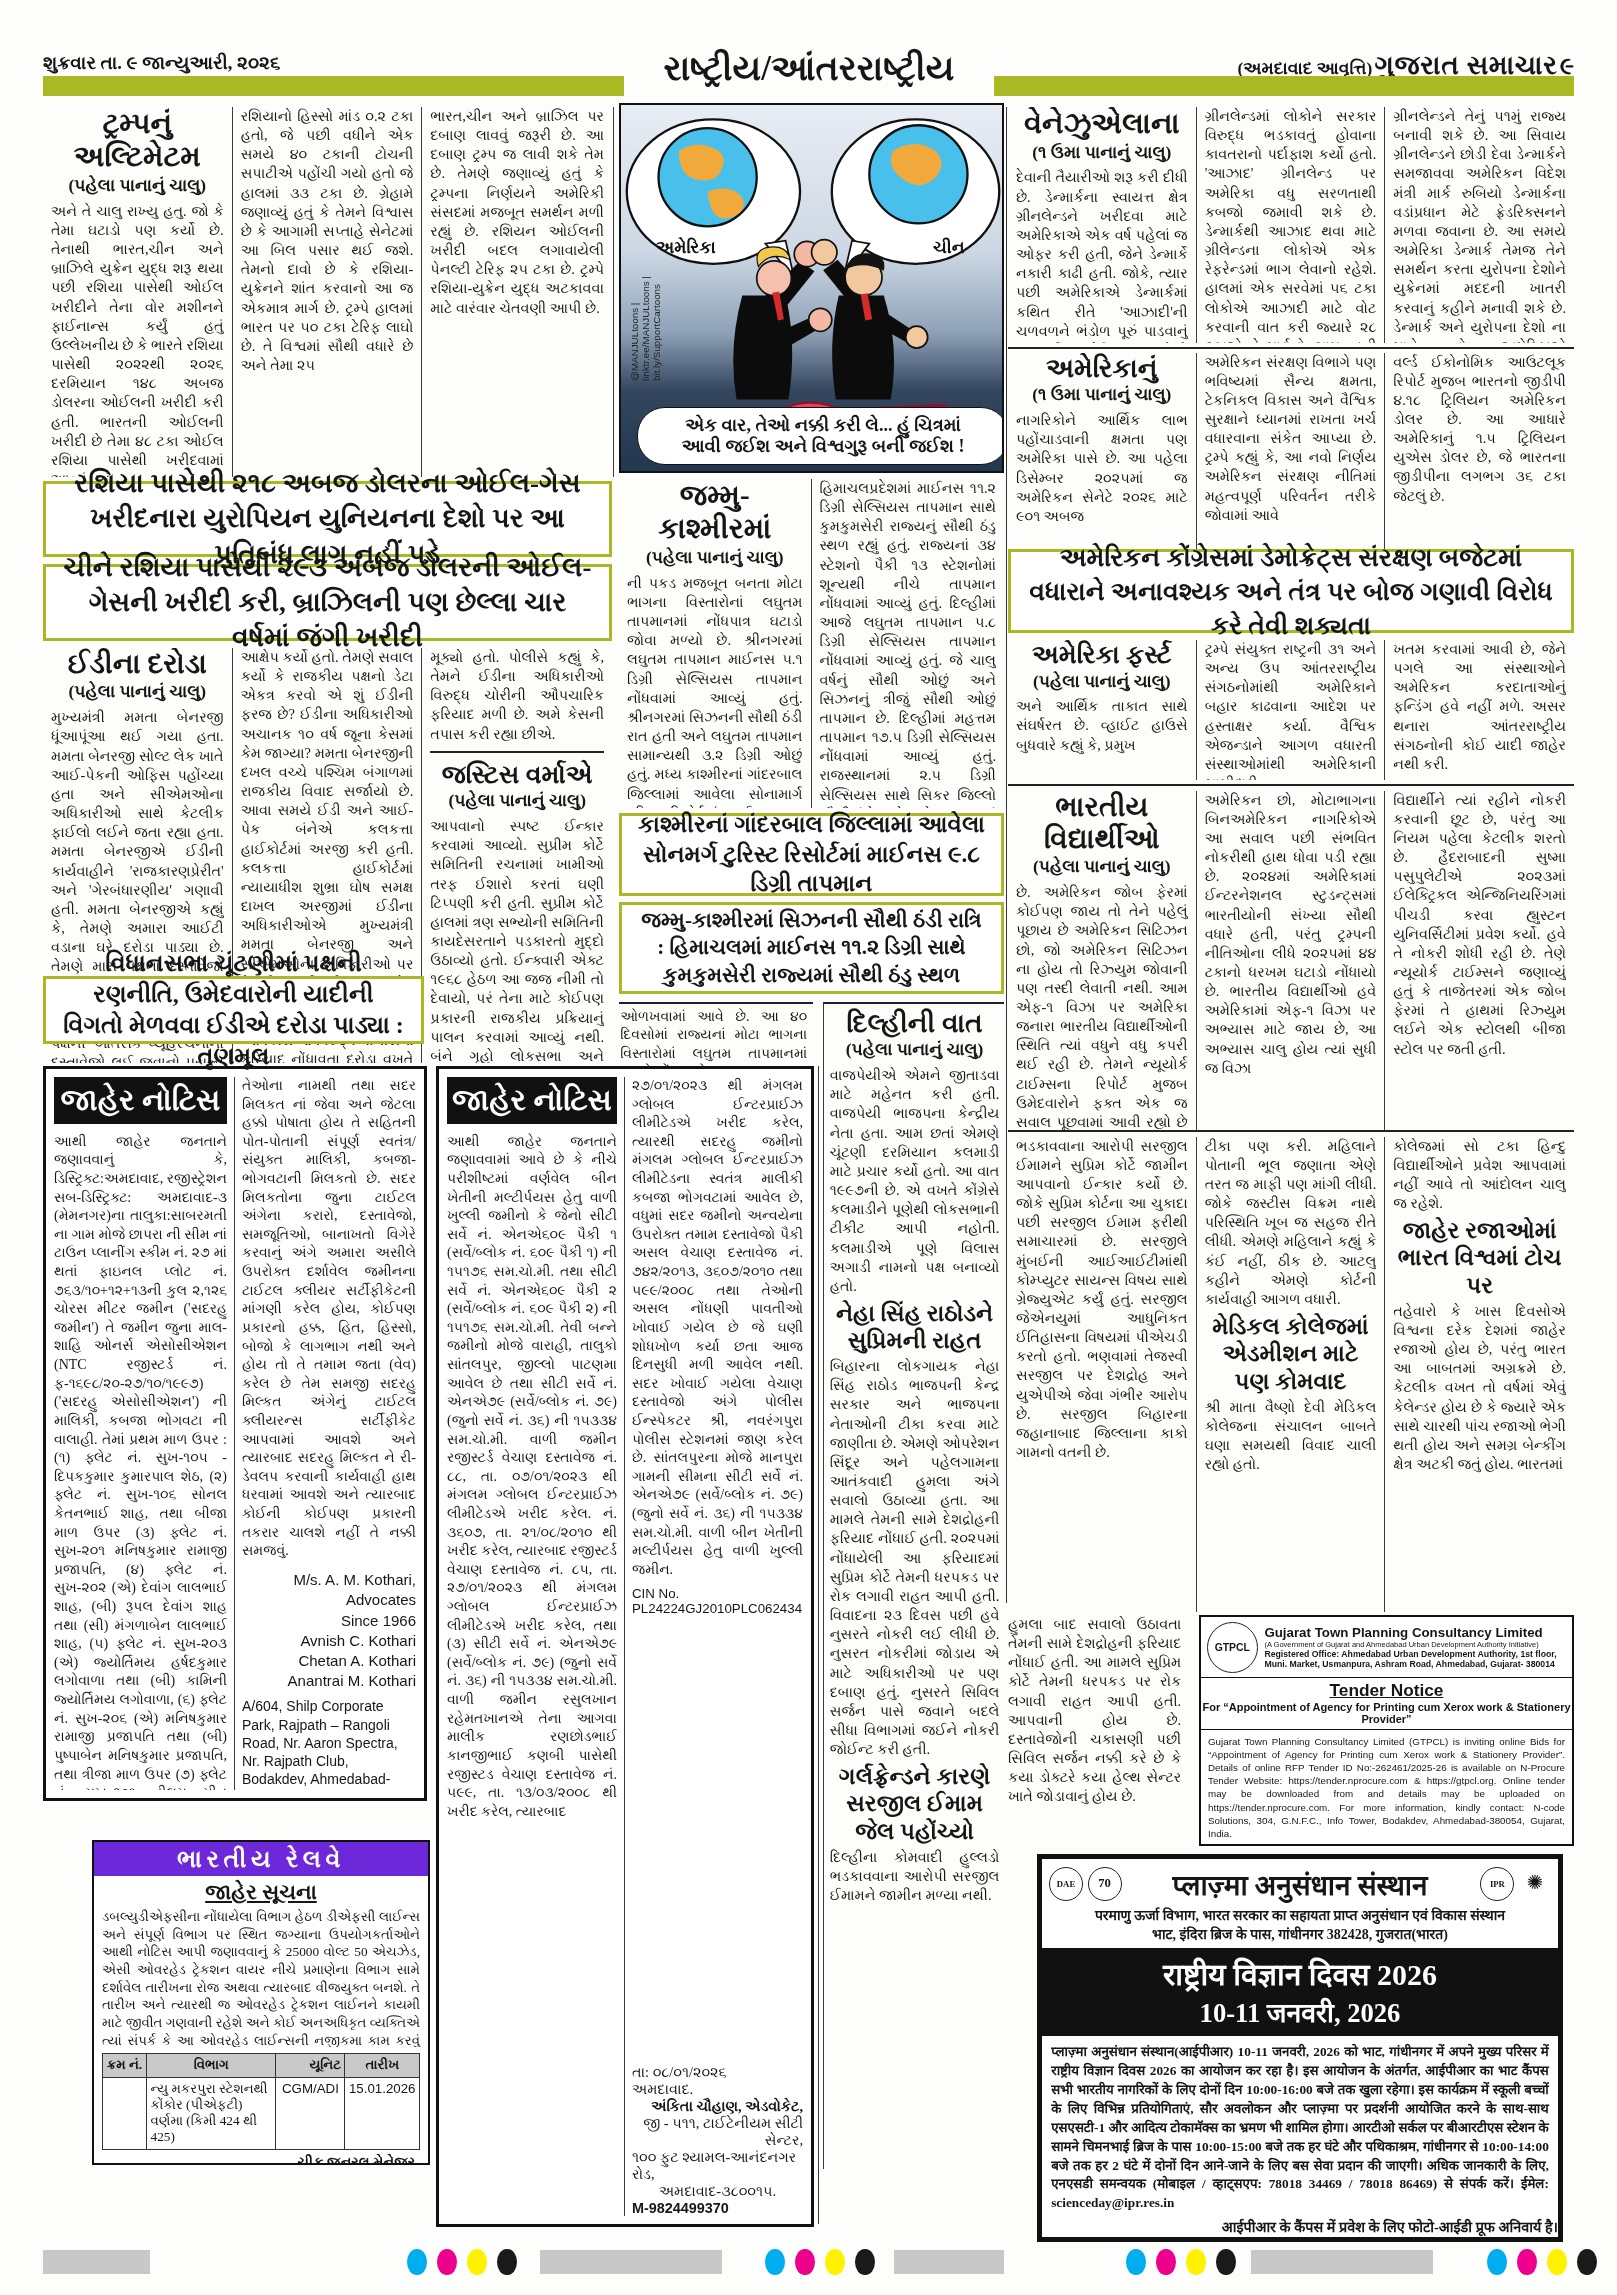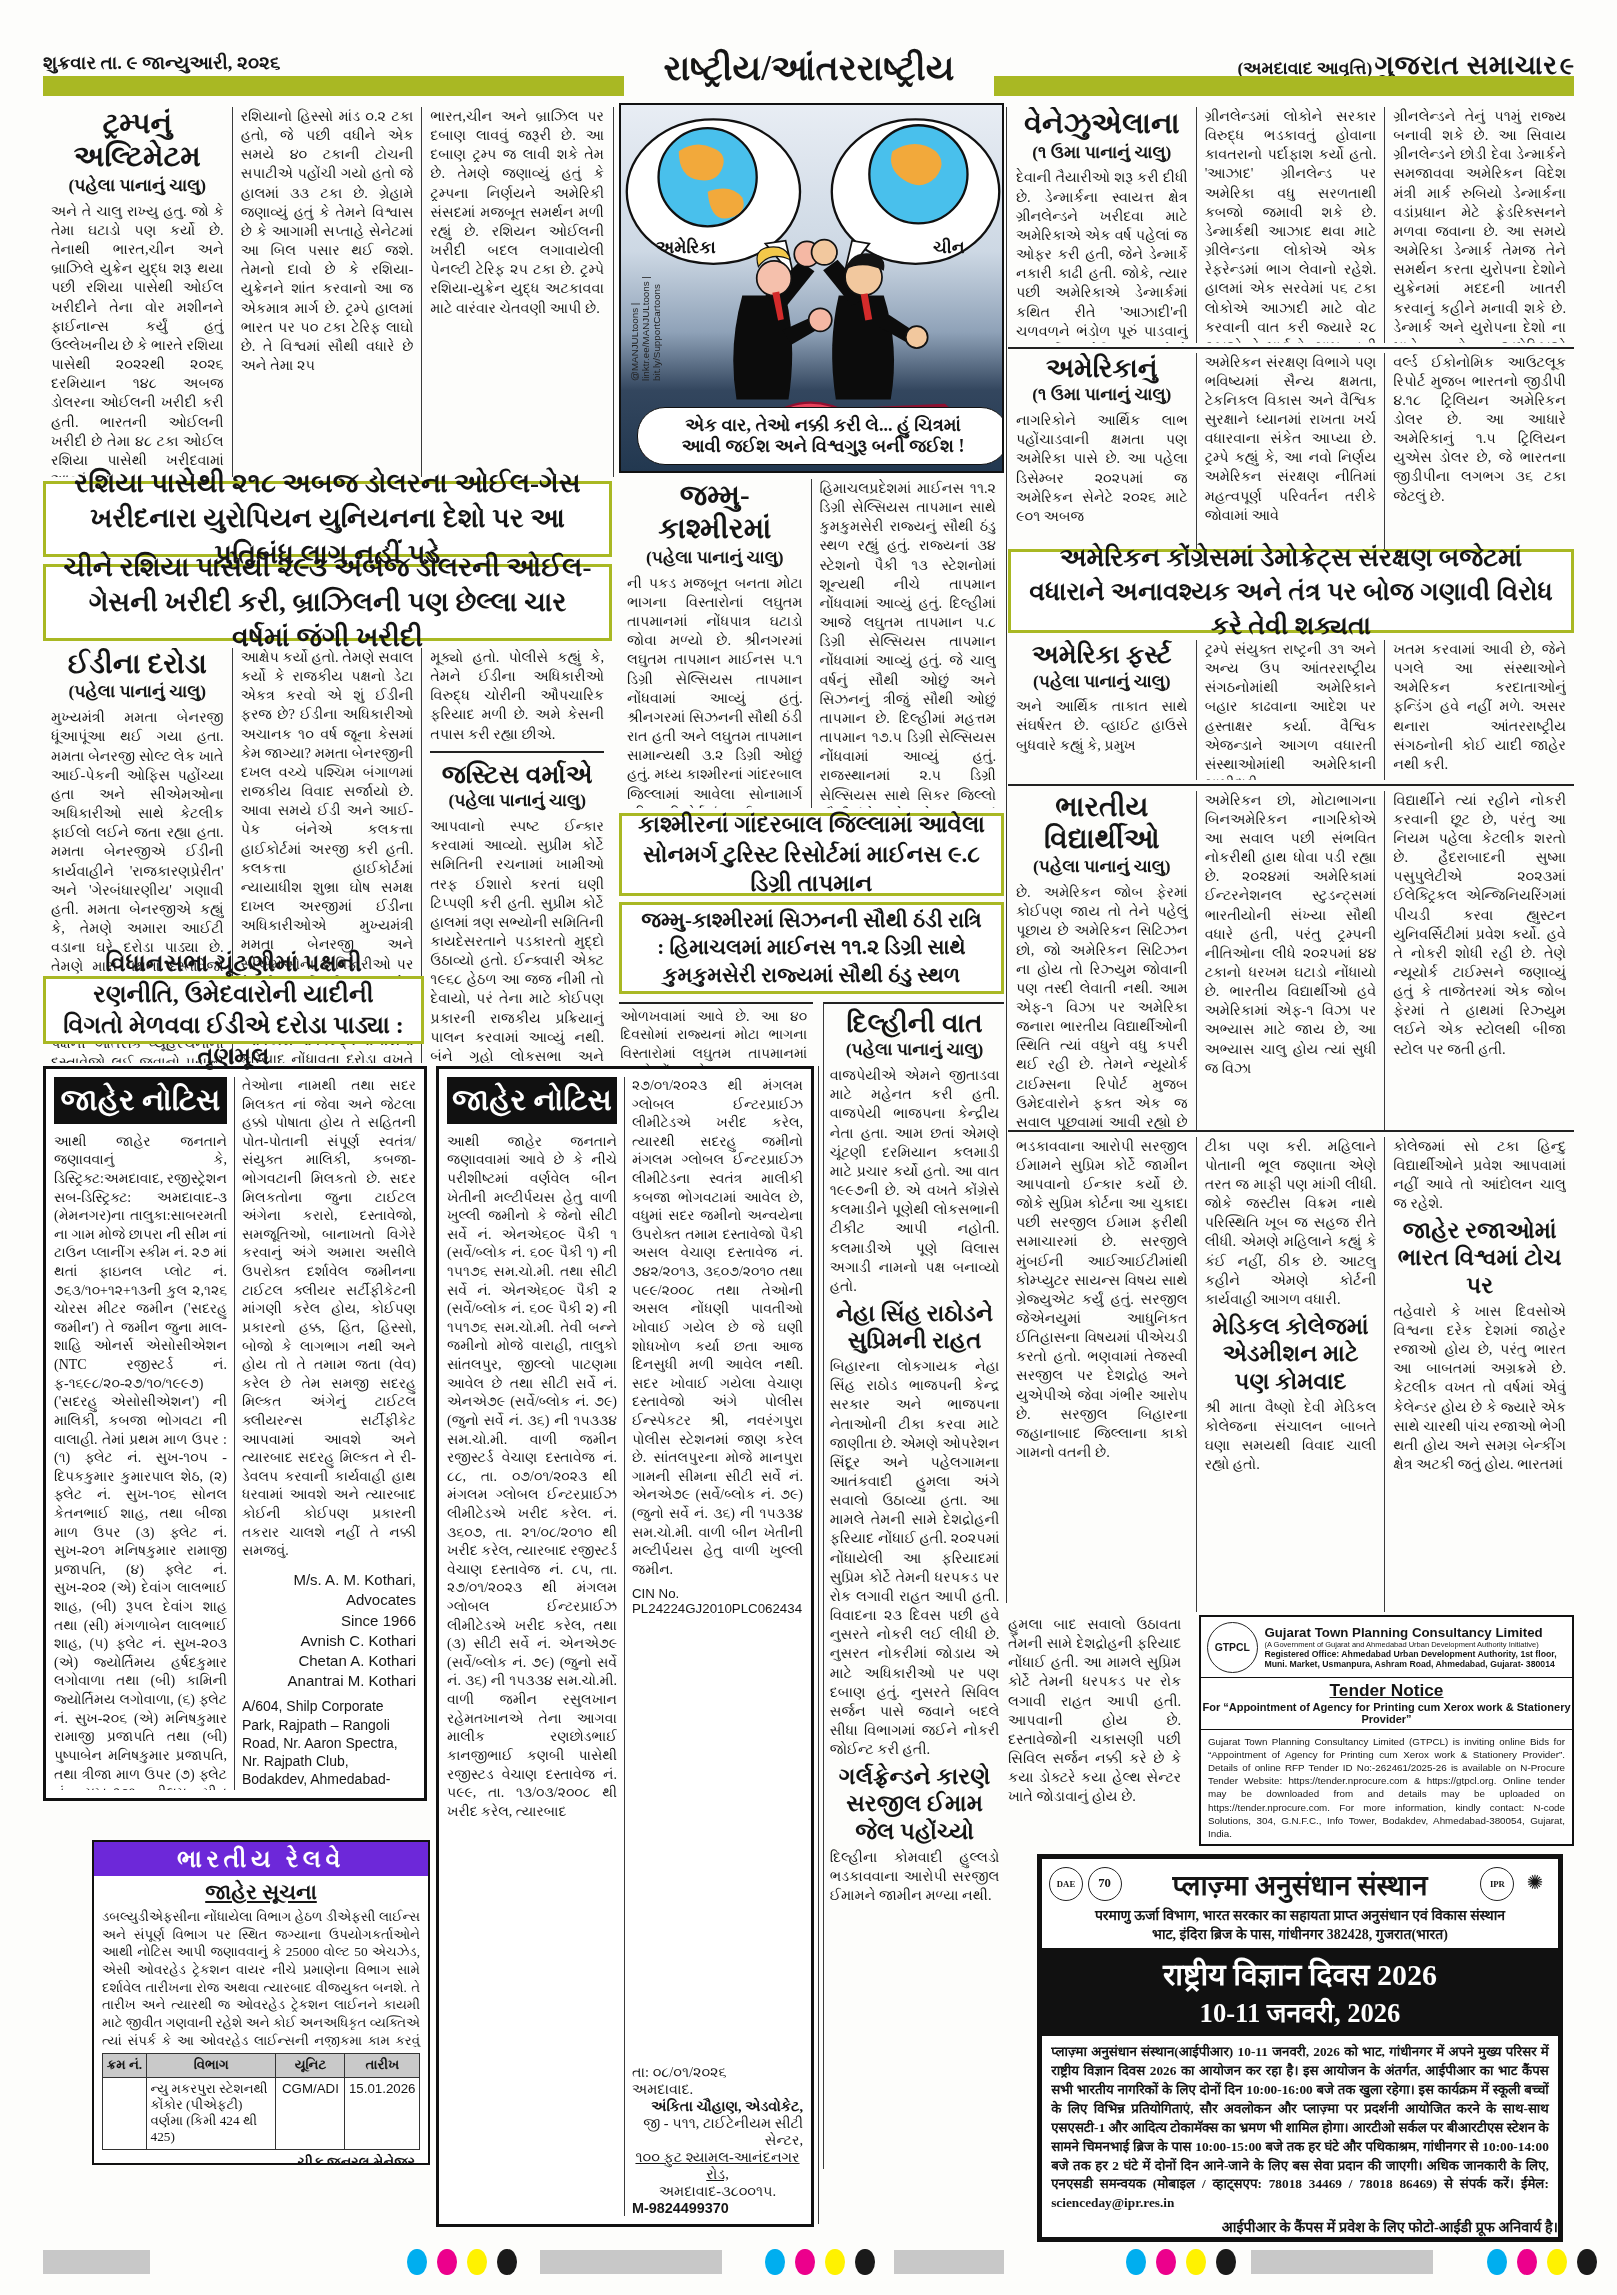--- a/index.html
+++ b/index.html
@@ -286,38 +286,38 @@
         <div class="body" style="font-size:14px;">આથી જાહેર જનતાને જણાવવામાં આવે છે કે નીચે પરીશીષ્ટમાં વર્ણવેલ બીન ખેતીની મલ્ટીર્પયસ હેતુ વાળી ખુલ્લી જમીનો કે જેનો સીટી સર્વે નં. એનએ૬૦૯ પૈકી ૧ (સર્વે/બ્લોક નં. ૬૦૯ પૈકી ૧) ની ૧૫૧૭૬ સમ.ચો.મી. તથા સીટી સર્વે નં. એનએ૬૦૯ પૈકી ૨ (સર્વે/બ્લોક નં. ૬૦૯ પૈકી ૨) ની ૧૫૧૭૬ સમ.ચો.મી. તેવી બન્ને જમીનો મોજે વારાહી, તાલુકો સાંતલપુર, જીલ્લો પાટણમા આવેલ છે તથા સીટી સર્વે નં. એનએ૭૯ (સર્વે/બ્લોક નં. ૭૯) (જુનો સર્વે નં. ૩૬) ની ૧૫૩૩૪ સમ.ચો.મી. વાળી જમીન રજીસ્ટર્ડ વેચાણ દસ્તાવેજ નં. ૮૮, તા. ૦૭/૦૧/૨૦૨૩ થી મંગલમ ગ્લોબલ ઈન્ટરપ્રાઈઝ લીમીટેડએ ખરીદ કરેલ. નં. ૩૬૦૭, તા. ૨૧/૦૮/૨૦૧૦ થી ખરીદ કરેલ, ત્યારબાદ રજીસ્ટર્ડ વેચાણ દસ્તાવેજ નં. ૮૫, તા. ૨૭/૦૧/૨૦૨૩ થી મંગલમ ગ્લોબલ ઈન્ટરપ્રાઈઝ લીમીટેડએ ખરીદ કરેલ, તથા (૩) સીટી સર્વે નં. એનએ૭૯ (સર્વે/બ્લોક નં. ૭૯) (જુનો સર્વે નં. ૩૬) ની ૧૫૩૩૪ સમ.ચો.મી. વાળી જમીન રસુલખાન રહેમતખાનએ તેના આગવા માલીક રણછોડભાઈ કાનજીભાઈ કણબી પાસેથી રજીસ્ટડ વેચાણ દસ્તાવેજ નં. ૫૯૯, તા. ૧૩/૦૩/૨૦૦૮ થી ખરીદ કરેલ, ત્યારબાદ</div>
       </div>
       <div class="col" style="padding:0 0 0 7px;display:flex;flex-direction:column;">
         <div class="body" style="font-size:14px;">૨૭/૦૧/૨૦૨૩ થી મંગલમ ગ્લોબલ ઈન્ટરપ્રાઈઝ લીમીટેડએ ખરીદ કરેલ, ત્યારથી સદરહુ જમીનો મંગલમ ગ્લોબલ ઈન્ટરપ્રાઈઝ લીમીટેડના સ્વતંત્ર માલીકી કબજા ભોગવટામાં આવેલ છે, વધુમાં સદર જમીનો અન્વયેના ઉપરોક્ત તમામ દસ્તાવેજો પૈકી અસલ વેચાણ દસ્તાવેજ નં. ૭૪૨/૨૦૧૩, ૩૬૦૭/૨૦૧૦ તથા ૫૯૯/૨૦૦૮ તથા તેઓની અસલ નોંધણી પાવતીઓ ખોવાઈ ગયેલ છે જે ઘણી શોધખોળ કર્યા છતા આજ દિનસુધી મળી આવેલ નથી. સદર ખોવાઈ ગયેલા વેચાણ દસ્તાવેજો અંગે પોલીસ ઈન્સ્પેકટર શ્રી, નવરંગપુરા પોલીસ સ્ટેશનમાં જાણ કરેલ છે. સાંતલપુરના મોજે માનપુરા ગામની સીમના સીટી સર્વે નં. એનએ૭૯ (સર્વે/બ્લોક નં. ૭૯) (જુનો સર્વે નં. ૩૬) ની ૧૫૩૩૪ સમ.ચો.મી. વાળી બીન ખેતીની મલ્ટીર્પયસ હેતુ વાળી ખુલ્લી જમીન.</div>
         <div class="latin" style="font-size:13.3px;margin:7px 0;">CIN No. PL24224GJ2010PLC062434</div>
         <div style="font-size:14.4px;margin-top:auto;">
           <span style="display:block;">તા: ૦૮/૦૧/૨૦૨૬</span>
           <span style="display:block;">અમદાવાદ.</span>
           <span style="display:block;font-weight:bold;text-align:right;">અંકિતા ચૌહાણ, એડવોકેટ,</span>
           <span style="display:block;text-align:right;">જી - ૫૧૧, ટાઈટેનીયમ સીટી સેન્ટર,</span>
-          <span style="display:block;text-align:center;text-decoration:underline;">૧૦૦ ફુટ શ્યામલ-આનંદનગર રોડ,</span>
+          <span style="display:block;text-align:left;">૧૦૦ ફુટ શ્યામલ-આનંદનગર રોડ,</span>
           <span style="display:block;text-align:center;">અમદાવાદ-૩૮૦૦૧૫.</span>
           <span class="latin" style="display:block;font-weight:bold;">M-9824499370</span>
         </div>
       </div>
     </div>
   </div>
 
   <div class="abs" style="left:92px;top:1840px;width:338px;height:325px;border:2.3px solid #111;box-sizing:border-box;background:#fff;overflow:hidden;">
     <div style="background:#6d28d9;color:#fff;font-size:24px;font-weight:bold;text-align:center;letter-spacing:4.6px;padding:3.5px 0;">ભારતીય રેલવે</div>
     <div style="font-size:21px;font-weight:bold;text-align:center;text-decoration:underline;margin:3.5px 0;">જાહેર સૂચના</div>
     <div class="body" style="font-size:13.3px;padding:0 8px;height:139px;">ડબલ્યુડીએફસીના નોંધાયેલા વિભાગ હેઠળ ડીએફસી લાઈન્સ અને સંપૂર્ણ વિભાગ પર સ્થિત જગ્યાના ઉપયોગકર્તાઓને આથી નોટિસ આપી જણાવવાનું કે 25000 વોલ્ટ 50 એચઝેડ, એસી ઓવરહેડ ટ્રેકશન વાયર નીચે પ્રમાણેના વિભાગ સામે દર્શાવેલ તારીખના રોજ અથવા ત્યારબાદ વીજયુક્ત બનશે. તે તારીખ અને ત્યારથી જ ઓવરહેડ ટ્રેકશન લાઈનને કાયમી માટે જીવીત ગણવાની રહેશે અને કોઈ અનઅધિકૃત વ્યક્તિએ ત્યાં સંપર્ક કે આ ઓવરહેડ લાઈન્સની નજીકમા કામ કરવું નહિ.</div>
     <table style="width:calc(100% - 16px);margin:5.8px 8px 0 8px;padding-left:11px;">
       <tbody>
           <tr>
         <th style="width:36px;">ક્રમ નં.</th>
         <th>વિભાગ</th>
-        <th style="width:61px;">યૂનિટ</th>
+        <th style="width:61px;text-align:right;">યૂનિટ</th>
         <th style="width:65px;">તારીખ</th>
       </tr>
       <tr>
         <td></td>
         <td>ન્યુ મકરપુરા સ્ટેશનથી કોંકોર (પીએફટી) વર્ણમા (કિમી 424 થી 425)</td>
         <td class="latin" style="text-align:center;">CGM/ADI</td>
         <td class="latin" style="text-align:center;">15.01.2026</td>
       </tr>
     </tbody>
       </table>

